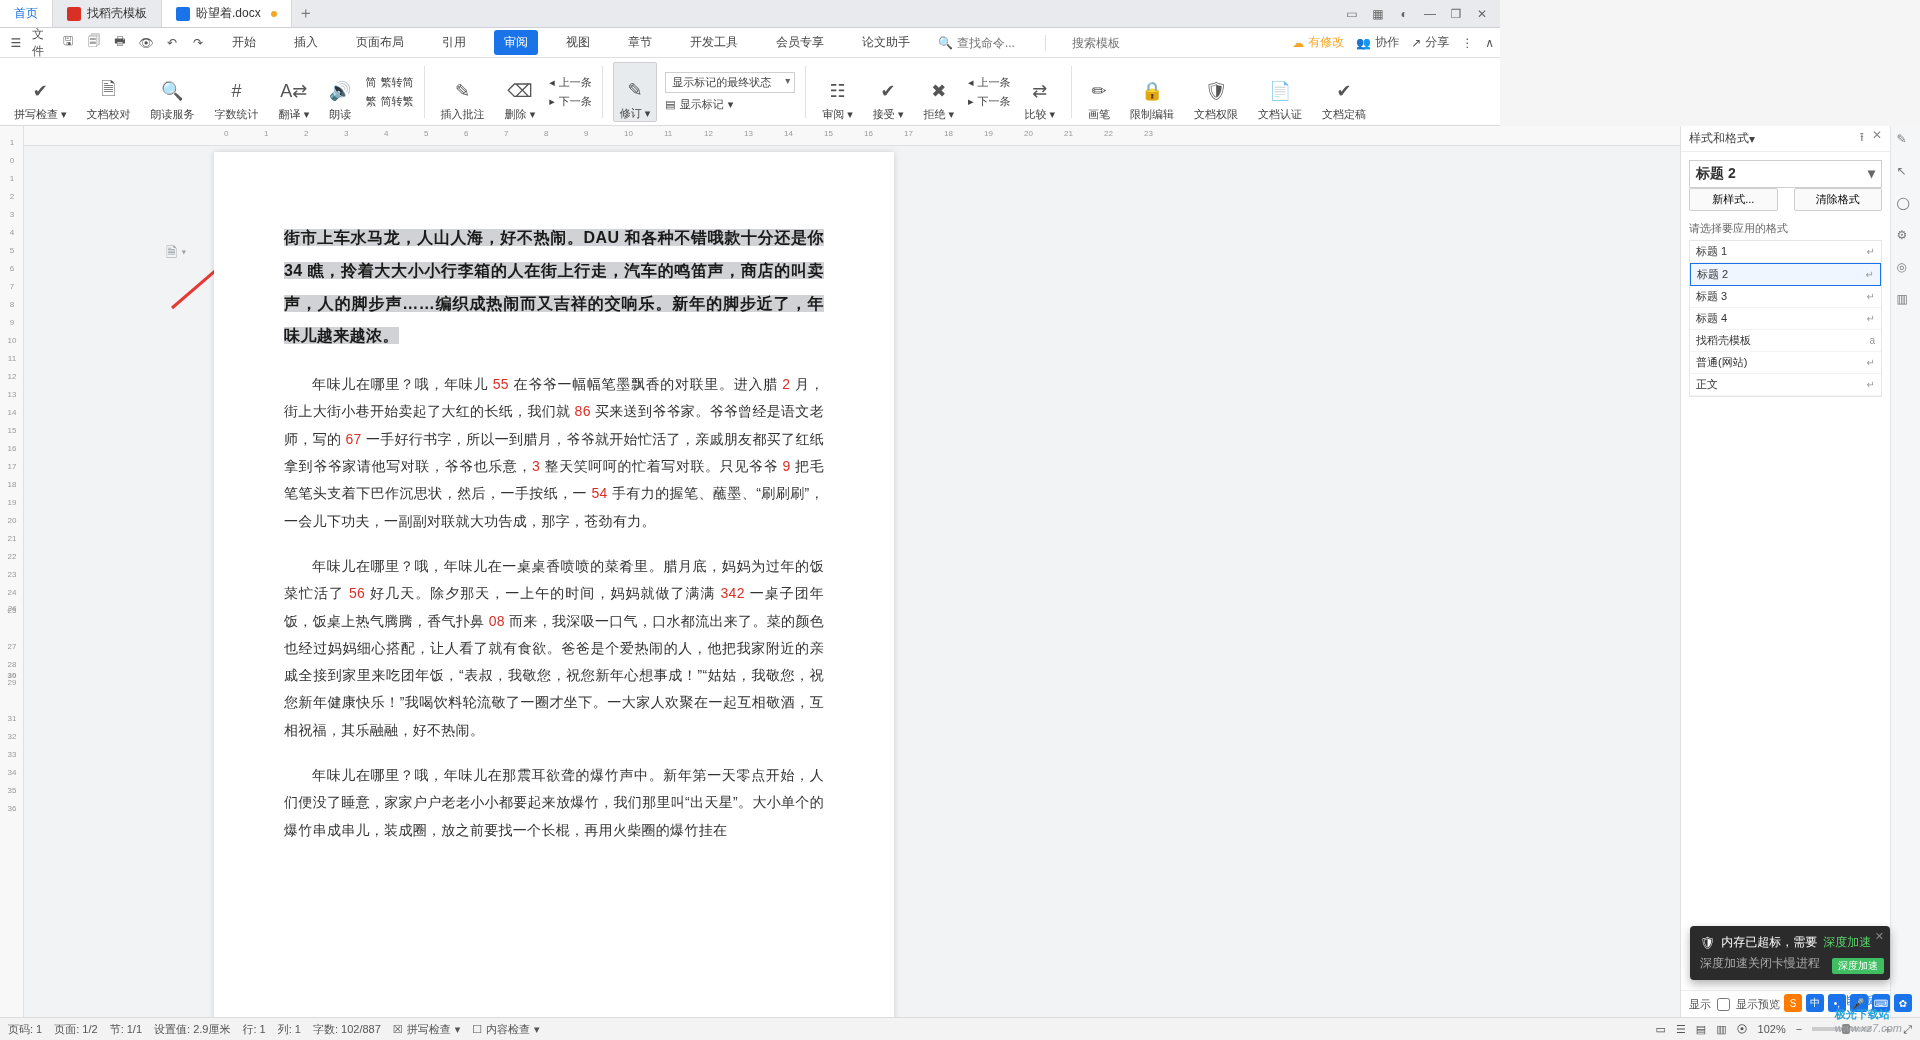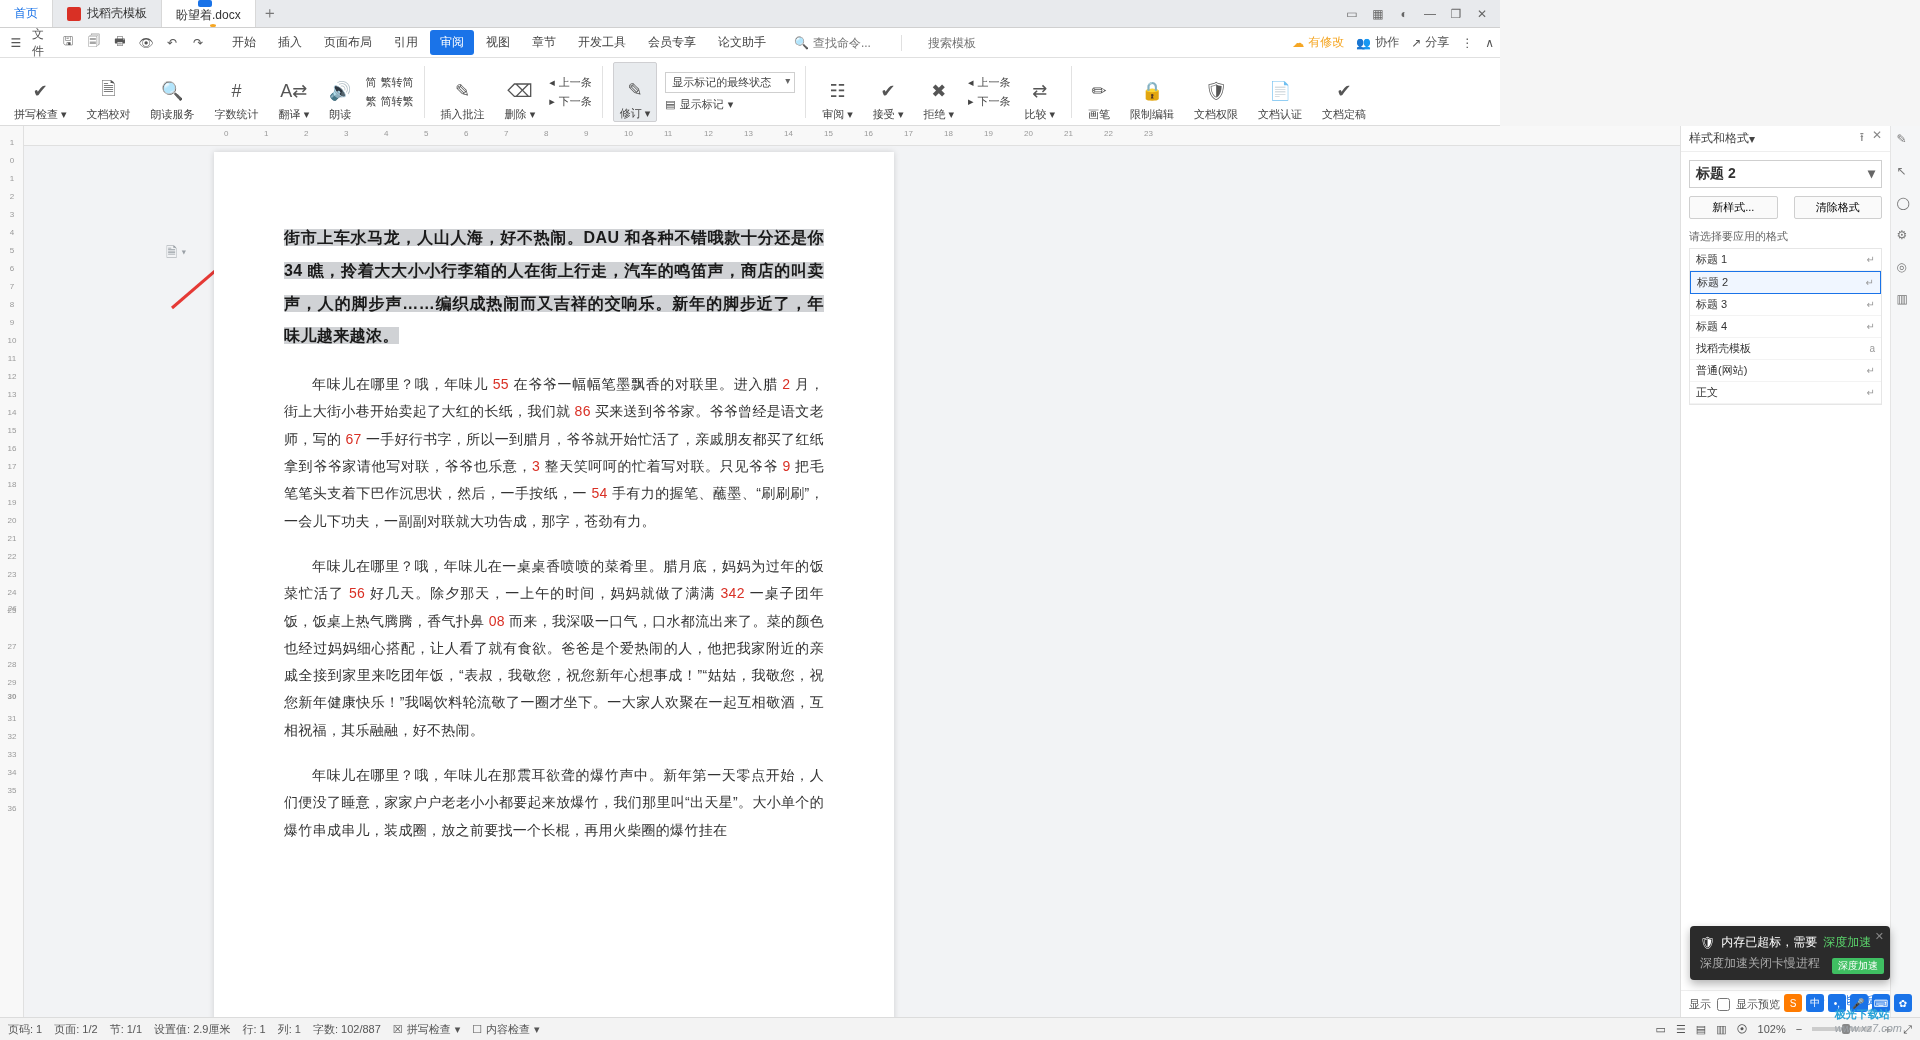--- a/index.html
+++ b/index.html
@@ -5,31 +5,31 @@
   * { box-sizing: border-box; margin: 0; padding: 0; font-family: "Microsoft YaHei", "Segoe UI", sans-serif; }
   body { background: #f5f5f5; width: 1500px; height: 800px; overflow: hidden; font-size: 12px; color: #333; }
 
   
   .title-bar { height: 28px; background: #e8eaed; display: flex; align-items: stretch; border-bottom: 1px solid #d0d0d0; }
   .tab { display: flex; align-items: center; padding: 0 14px; border-right: 1px solid #d8d8d8; cursor: pointer; font-size: 12px; }
   .tab.home { background:#fff; color:#1a73e8; }
   .tab .ico-stl { width:14px;height:14px;border-radius:2px;margin-right:6px;display:inline-block; }
   .tab.red-ico .ico-stl{ background:#d93025; }
   .tab.blue-ico .ico-stl{ background:#1a73e8; }
-  .tab.active { background:#fff;flex-direction:column; }
+  .tab.active { background:#fff; }
   .tab .dot { width:6px;height:6px;border-radius:50%;background:#f5a623;margin-left:10px; }
   .tab-plus { width:28px;display:flex;align-items:center;justify-content:center;color:#777;cursor:pointer;font-size:16px; }
   .title-right { margin-left:auto; display:flex; align-items:center; gap:10px; padding-right:10px; color:#666; }
   .title-right .wc { width:16px;text-align:center;cursor:pointer; }
 
   
   .menu-bar { height:30px;background:#fff;display:flex;align-items:center;border-bottom:1px solid #e0e0e0;padding:0 6px; }
   .menu-left { display:flex;align-items:center;gap:6px; }
   .menu-left .mic { width:20px;height:20px;display:flex;align-items:center;justify-content:center;color:#555;cursor:pointer; }
-  .menu-tabs { display:flex;align-items:center;margin-left:14px;gap:2px; }
+  .menu-tabs { display:flex;align-items:center;margin-left:14px;gap:18px; }
   .menu-tab { padding:4px 10px;color:#444;cursor:pointer;border-radius:3px; }
   .menu-tab.active { background:#1a73e8;color:#fff; }
   .searchbox { display:flex;align-items:center;margin-left:18px;color:#9aa0a6; }
   .searchbox input { border:none;background:transparent;font-size:12px;color:#444;outline:none;width:80px; }
   .searchbox .sico { margin-right:4px; }
   .sep { width:1px;height:16px;background:#e0e0e0;margin:0 8px; }
   .menu-right { margin-left:auto;display:flex;align-items:center;gap:12px;color:#555; }
   .menu-right .mitm { display:flex;align-items:center;gap:4px;cursor:pointer; }
   .cloud { color:#f5a623; }
 
@@ -69,21 +69,21 @@
   
   .arrow { position:absolute;pointer-events:none; }
 
   
   .rpanel { width:210px;background:#fff;border-left:1px solid #e0e0e0;display:flex;flex-direction:column; }
   .rpanel-hd { height:26px;display:flex;align-items:center;padding:0 8px;font-size:12px;color:#444;border-bottom:1px solid #eee; }
   .rpanel-hd .sp { margin-left:auto;display:flex;gap:8px;color:#888;cursor:pointer; }
   .rpanel-box { padding:8px; }
   .styleselect { border:1px solid #cfcfcf;padding:4px 18px 4px 6px;font-size:14px;font-weight:600;position:relative; }
   .styleselect::after { content:"▾";position:absolute;right:6px;top:4px;color:#666; }
-  .btnrow { display:flex;gap:16px;margin-top:8px; }
+  .btnrow { display:flex;gap:16px;}
   .btnrow button { flex:1;font-size:11px;padding:3px 0;border:1px solid #cfcfcf;background:#fafafa;cursor:pointer;border-radius:2px; }
   .subhd { font-size:11px;color:#666;margin:10px 0 4px; }
   .stylelist { border:1px solid #e6e6e6; }
   .stylelist .sitm { display:flex;align-items:center;justify-content:space-between;padding:3px 6px;font-size:11px;cursor:pointer;border-bottom:1px solid #f3f3f3; }
   .stylelist .sitm.sel { border:1px solid #1a73e8;background:#f0f6ff; }
   .stylelist .pil { font-size:10px;color:#999; }
   .rpanel-ft { margin-top:auto;padding:6px 8px;font-size:11px;color:#555;border-top:1px solid #eee;display:flex;align-items:center;gap:6px; }
 
   
   .iconstrip { width:30px;background:#f5f6f7;border-left:1px solid #e5e5e5;display:flex;flex-direction:column;align-items:center;padding-top:6px;gap:14px;color:#777; }
@@ -319,21 +319,21 @@
       <div class="tick" style="top: 390px;">20</div>
       <div class="tick" style="top: 408px;">21</div>
       <div class="tick" style="top: 426px;">22</div>
       <div class="tick" style="top: 444px;">23</div>
       <div class="tick" style="top: 462px;">24</div>
       <div class="tick" style="top: 480px;">25</div>
       <div class="tick" style="top: 478px; font-style: italic;">26</div>
       <div class="tick" style="top: 516px;">27</div>
       <div class="tick" style="top: 534px;">28</div>
       <div class="tick" style="top: 552px;">29</div>
-      <div class="tick" style="top: 566px; font-weight: bold;">30</div>
+      <div class="tick" style="top: 545px; font-weight: bold;">30</div>
       <div class="tick" style="top: 588px;">31</div>
       <div class="tick" style="top: 606px;">32</div>
       <div class="tick" style="top: 624px;">33</div>
       <div class="tick" style="top: 642px;">34</div>
       <div class="tick" style="top: 660px;">35</div>
       <div class="tick" style="top: 678px;">36</div>
     </div>
 
   <div class="docarea">
     <div class="hruler">

